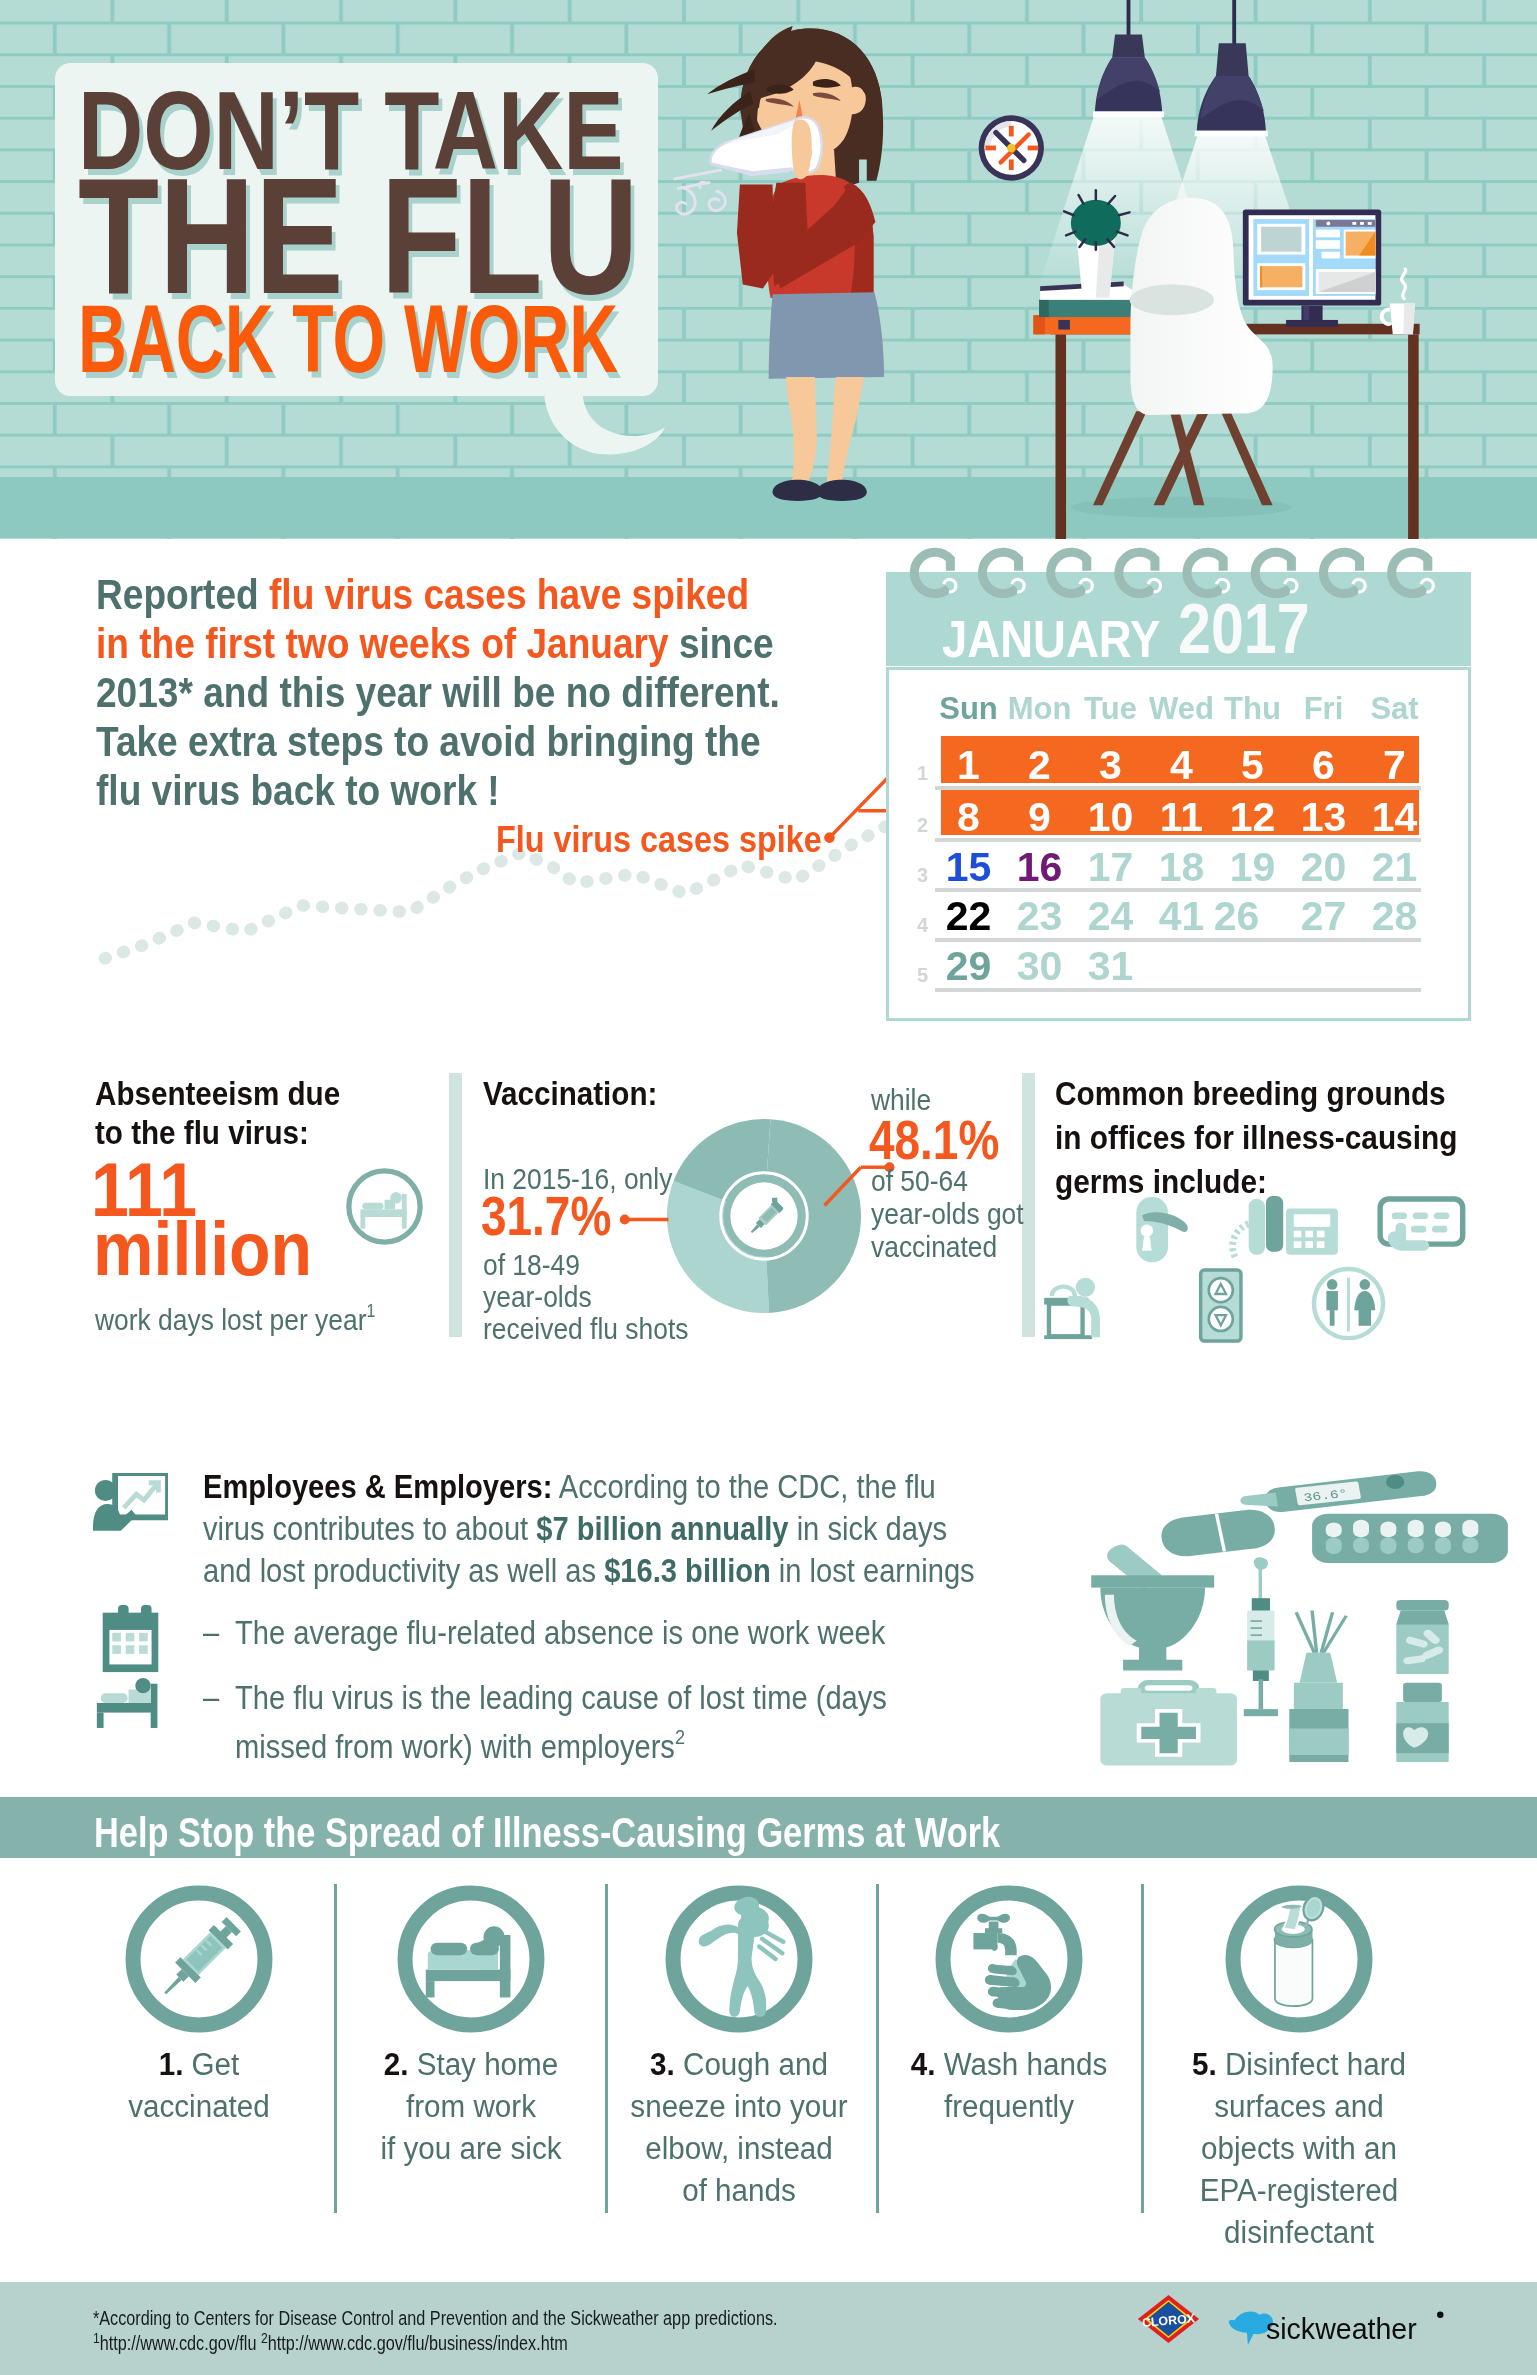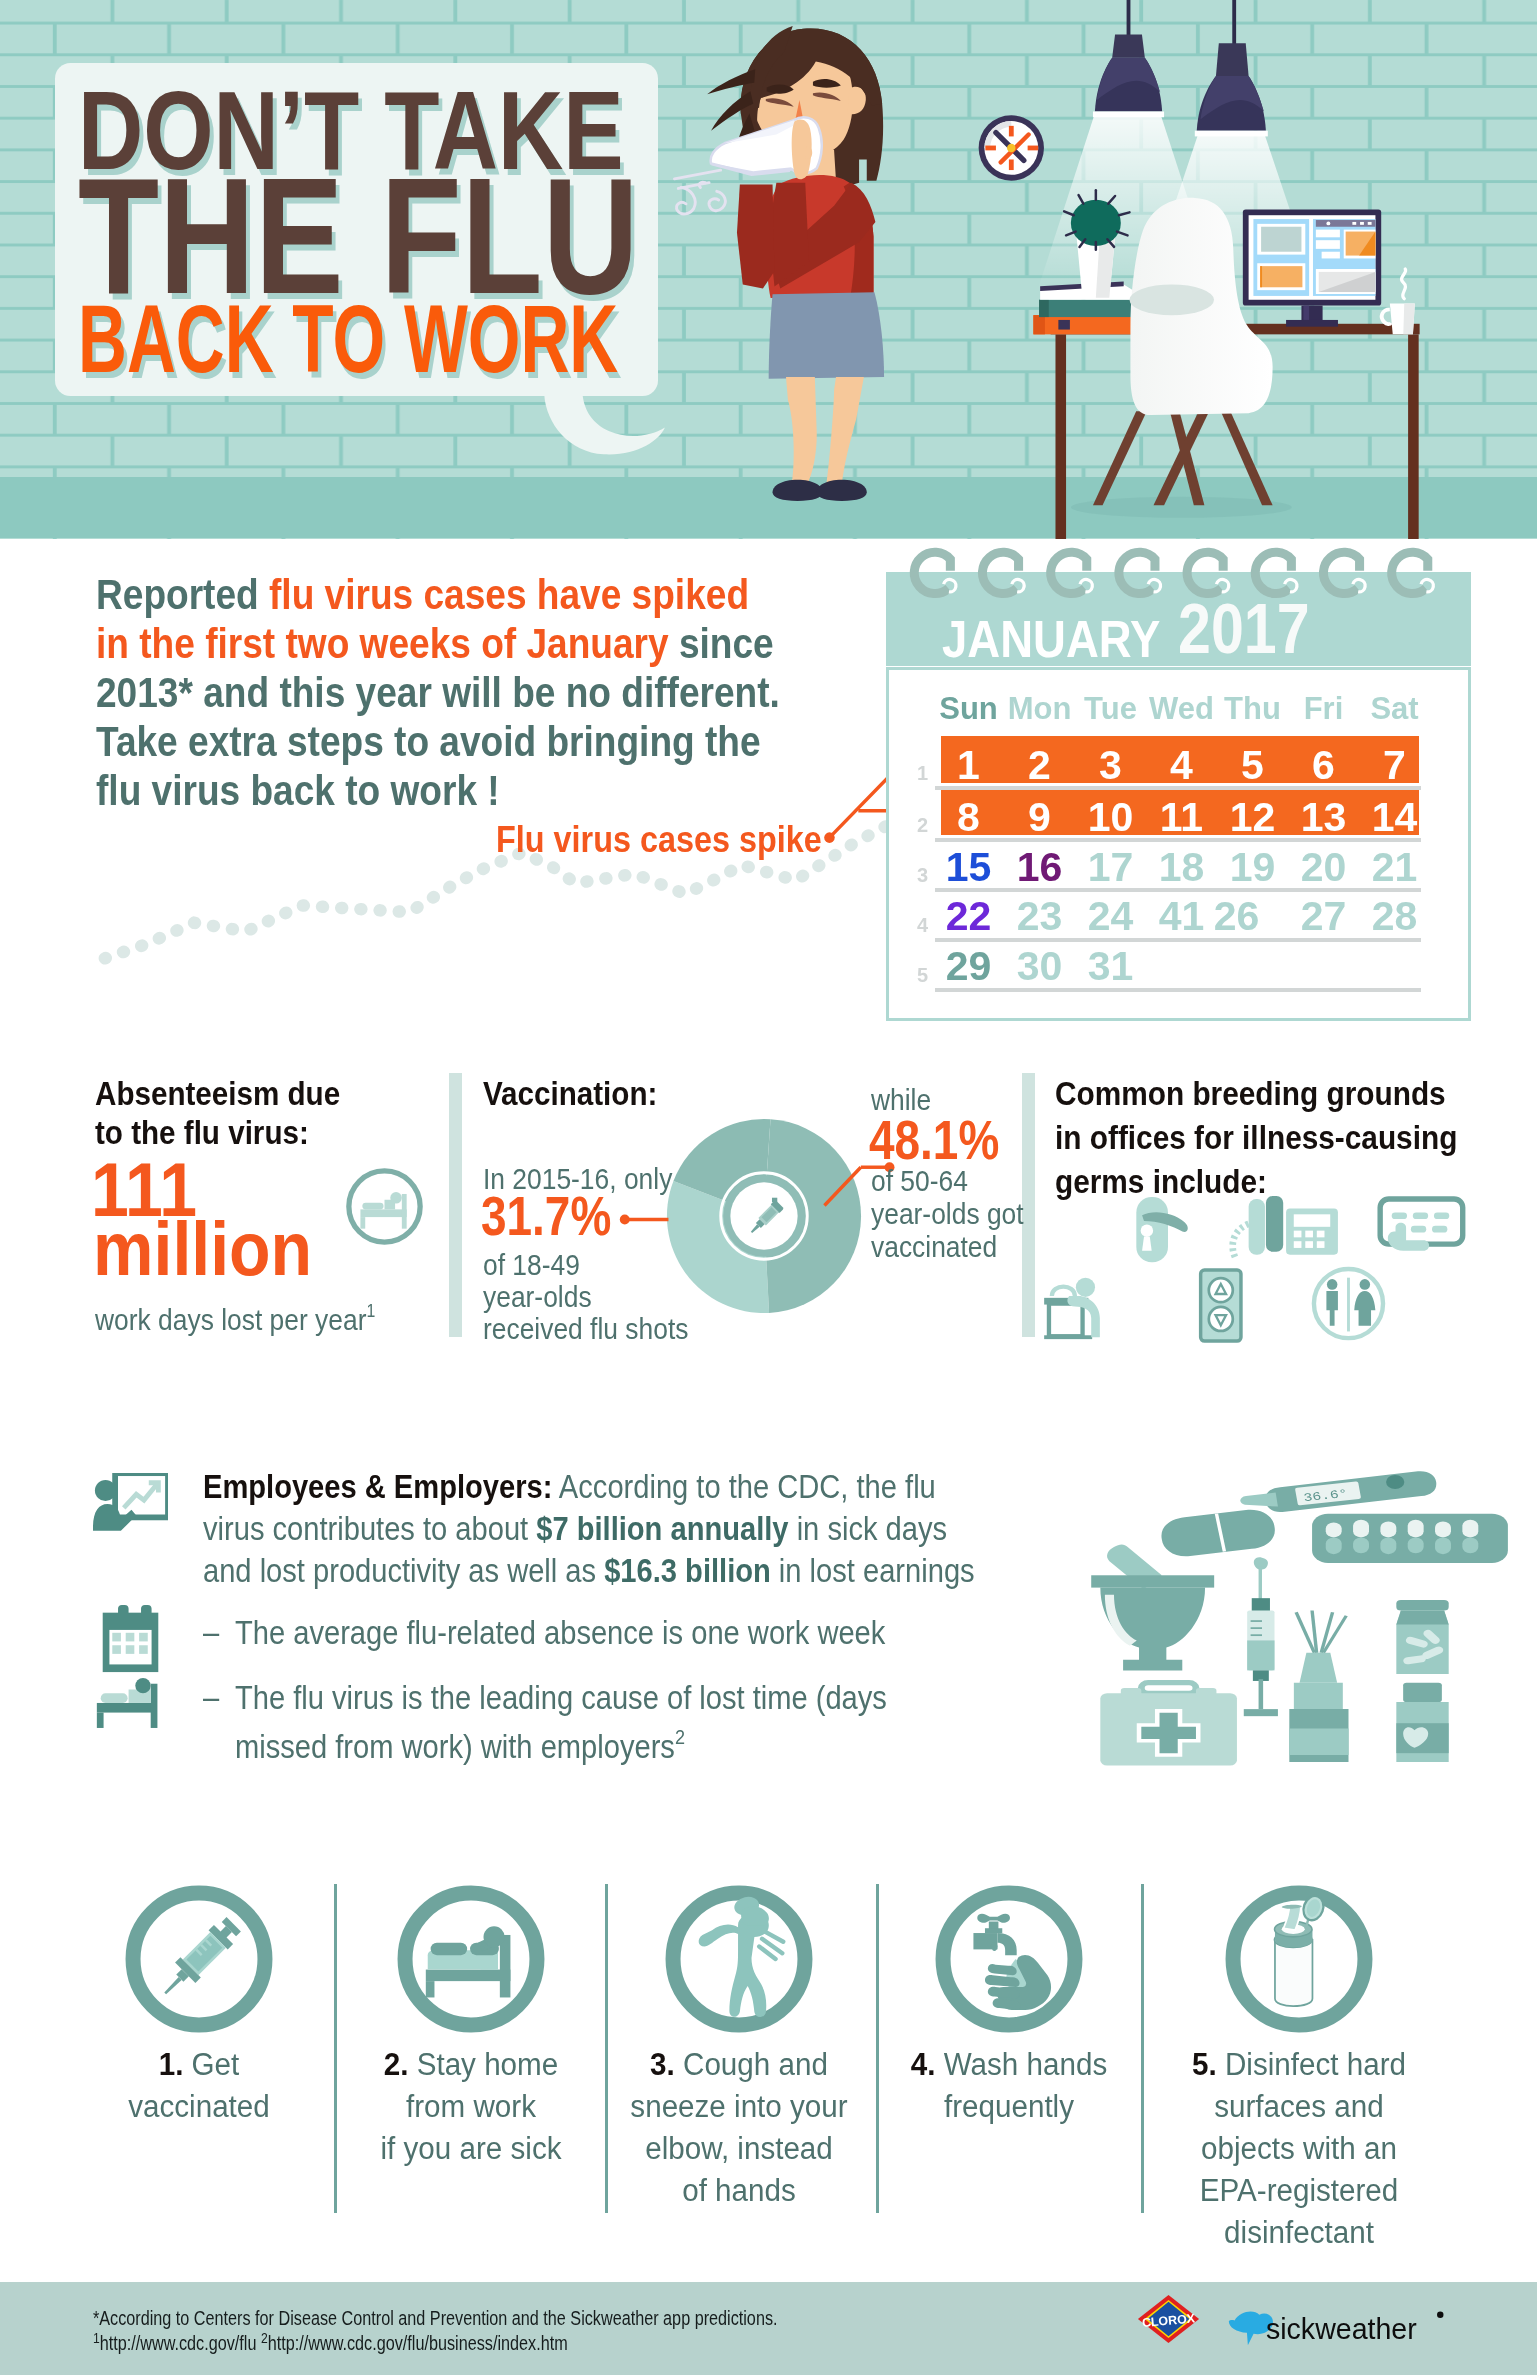--- a/index.html
+++ b/index.html
@@ -370,21 +370,21 @@
         <div class="cal-wknum" style="left: 23px; top: 326px;">3</div>
         <div class="cal-num" style="left: 44px; top: 306px; color: #1d4ed8;">15</div>
         <div class="cal-num" style="left: 115px; top: 306px; color: #701a75;">16</div>
         <div class="cal-num" style="left: 186px; top: 306px; color: rgb(174, 213, 208);">17</div>
         <div class="cal-num" style="left: 257px; top: 306px; color: rgb(174, 213, 208);">18</div>
         <div class="cal-num" style="left: 328px; top: 306px; color: rgb(174, 213, 208);">19</div>
         <div class="cal-num" style="left: 399px; top: 306px; color: rgb(174, 213, 208);">20</div>
         <div class="cal-num" style="left: 470px; top: 306px; color: rgb(174, 213, 208);">21</div>
         <div class="cal-line" style="top: 400px;"></div>
         <div class="cal-wknum" style="left: 23px; top: 376px;">4</div>
-        <div class="cal-num" style="left: 44px; top: 355px; color: #6d28d9;">22</div>
+        <div class="cal-num" style="left: 44px; top: 355px; color: #000000;">22</div>
         <div class="cal-num" style="left: 115px; top: 355px; color: rgb(174, 213, 208);">23</div>
         <div class="cal-num" style="left: 186px; top: 355px; color: rgb(174, 213, 208);">24</div>
         <div class="cal-num" style="left: 257px; top: 355px; color: rgb(174, 213, 208);">41</div>
         <div class="cal-num" style="left: 312px; top: 355px; color: rgb(174, 213, 208);">26</div>
         <div class="cal-num" style="left: 399px; top: 355px; color: rgb(174, 213, 208);">27</div>
         <div class="cal-num" style="left: 470px; top: 355px; color: rgb(174, 213, 208);">28</div>
         <div class="cal-line" style="top: 450px;"></div>
         <div class="cal-wknum" style="left: 23px; top: 426px;">5</div>
         <div class="cal-num" style="left: 44px; top: 405px; color: rgb(111, 164, 157);">29</div>
         <div class="cal-num" style="left: 115px; top: 405px; color: rgb(174, 213, 208);">30</div>
@@ -653,20 +653,23 @@
         <rect x="60" y="262" width="48" height="12" rx="6" fill="none" stroke="#9CCBC4" stroke-width="6"></rect>
         <rect x="24" y="274" width="120" height="82" rx="6" fill="#B9DBD5"></rect>
         <rect x="42" y="268" width="18" height="10" rx="3" fill="#B9DBD5"></rect>
         <rect x="108" y="268" width="18" height="10" rx="3" fill="#B9DBD5"></rect>
         <path d="M72,292 L96,292 L96,308 L112,308 L112,330 L96,330 L96,346 L72,346 L72,330 L56,330 L56,308 L72,308 Z" fill="#FFFFFF"></path>
         <path d="M76,296 L92,296 L92,312 L108,312 L108,326 L92,326 L92,342 L76,342 L76,326 L60,326 L60,312 L76,312 Z" fill="#78ADA6"></path>
       </g>
     </svg>
   </div>
 
+  <div class="band" style="top:1797px">
+    <span>Help Stop the Spread of Illness-Causing Germs at Work</span>
+  </div>
 
   <div id="steps">
       <div class="step" style="left: 55px;">
         <svg width="150" height="150" viewBox="0 0 156 156" style="position:absolute;left:69px;top:0">
           <circle cx="78" cy="78" r="68.6" fill="none" stroke="#6FA49D" stroke-width="15.6"></circle>
           <g transform="translate(78,78) rotate(45) scale(0.88) translate(-78,-78)">
             <rect x="66" y="20" width="24" height="8" fill="#6FA49D"></rect>
             <rect x="73" y="28" width="10" height="11" fill="#6FA49D"></rect>
             <rect x="62" y="37" width="32" height="9" fill="#6FA49D"></rect>
             <rect x="65" y="46" width="26" height="46" fill="#A9D6CF"></rect>

